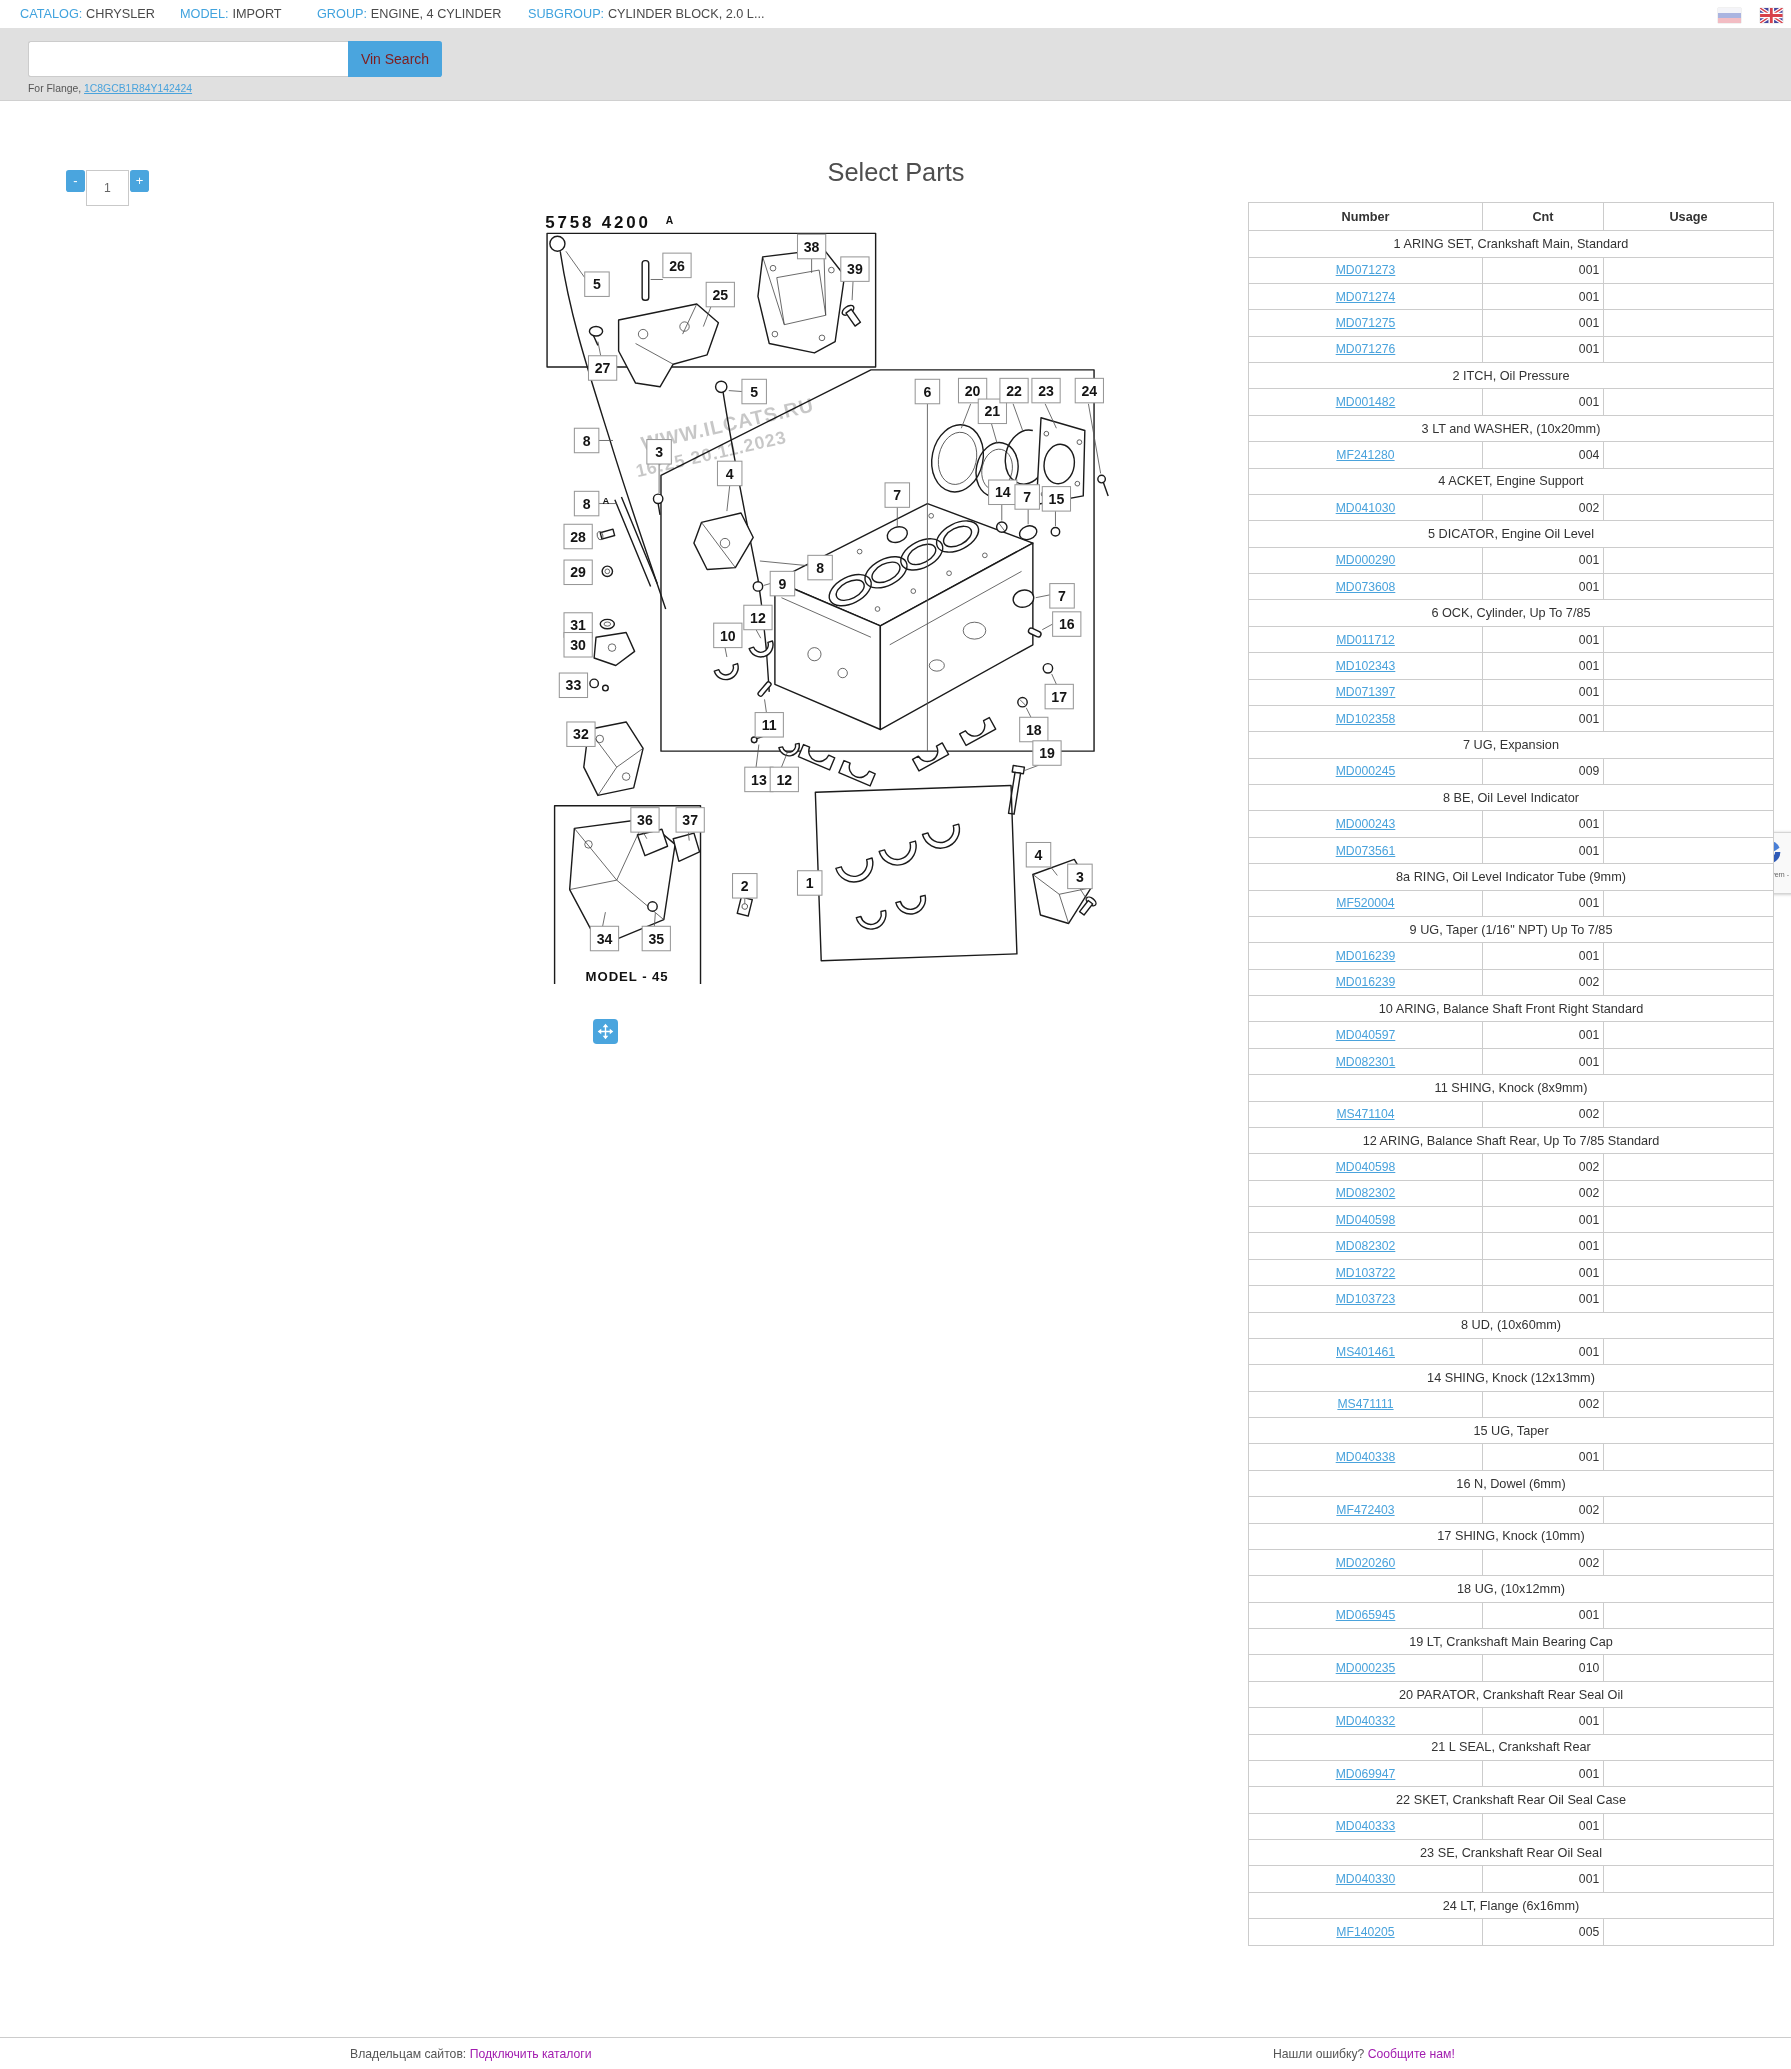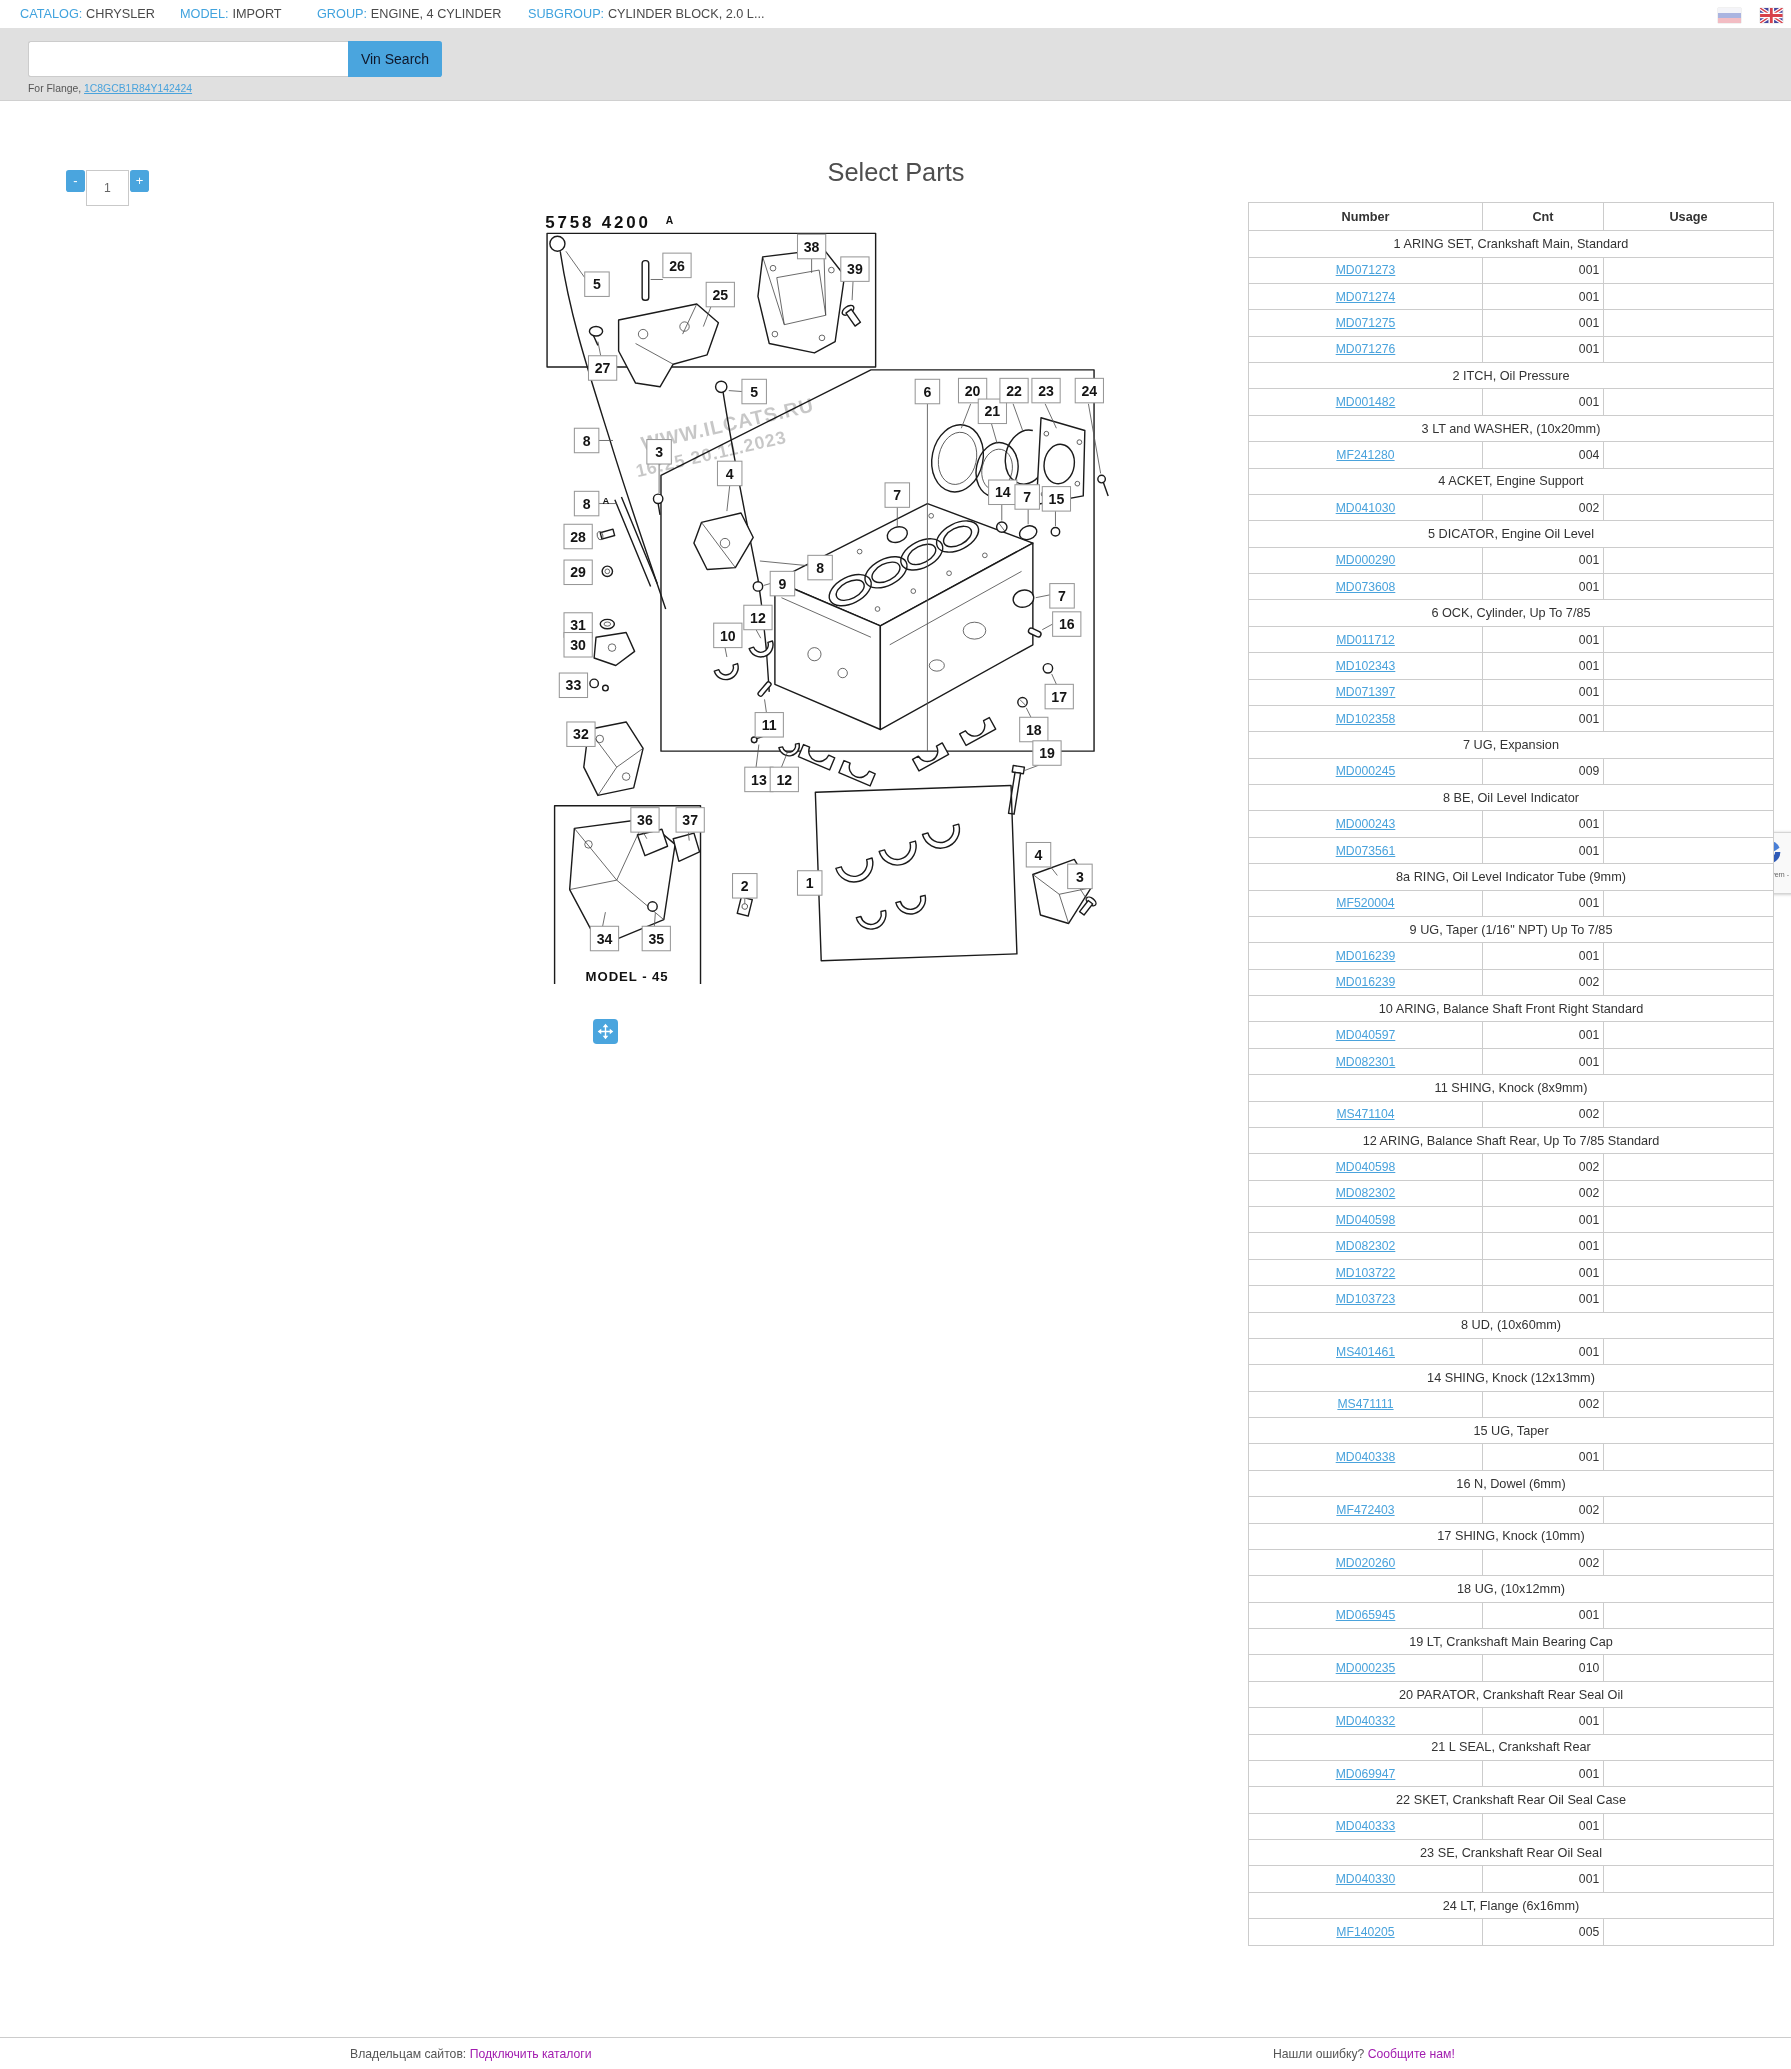--- a/index.html
+++ b/index.html
@@ -9,21 +9,21 @@
   .nav-item{position:absolute;top:6.6px;font-size:12.7px;white-space:nowrap;cursor:pointer;text-decoration:none}
   .nav-item .lbl{color:#41a3de;margin-right:3.8px}
   .nav-item .val{color:#4a4a4a}
   .n0{left:20px}.n1{left:180px}.n2{left:317px}.n3{left:528px}
   .flag{position:absolute;top:7.5px;width:22.6px;height:15px;cursor:pointer;box-shadow:0 0 0.9px rgba(0,0,0,.4)}
   .flag-ru{left:1718px;background:linear-gradient(to bottom,#f4f4f8 33%,#aab4e0 33%,#aab4e0 66%,#f2bcc3 66%)}
   .flag-uk{left:1760px}
   
   .band{position:absolute;top:28px;left:0;width:100%;height:73px;background:#e0e0e0;border-bottom:0.9px solid #d0d0d0;box-sizing:border-box}
   .vin-input{position:absolute;left:28px;top:13px;width:320px;height:36px;border:0.9px solid #ccc;border-right:none;border-radius:2.8px 0 0 2.8px;padding:0 9.4px;font-size:13px;box-sizing:border-box;outline:none}
-  .vin-btn{position:absolute;left:348px;top:13px;width:94px;height:36px;background:#4aa5de;color:#0f172a;border:none;border-radius:0 2.8px 2.8px 0;font-size:14px;cursor:pointer}
+  .vin-btn{position:absolute;left:348px;top:13px;width:94px;height:36px;background:#4aa5de;color:#7f1d1d;border:none;border-radius:0 2.8px 2.8px 0;font-size:14px;cursor:pointer}
   .example{position:absolute;left:28px;top:55px;font-size:10.4px;color:#555}
   .example a{color:#4aa3dc;text-decoration:underline;cursor:pointer}
   
   .zoomctl{position:absolute;left:66px;top:170px;width:85px;height:21.7px}
   .zbtn{position:absolute;top:0;width:19px;height:21.7px;background:#4aa5de;color:#fff;border:none;border-radius:2.8px;font-size:13px;text-align:center;cursor:pointer;padding:0;line-height:20px}
   .zminus{left:0}.zplus{left:64px}
   .zval{position:absolute;left:20px;top:0;width:43px;height:21.7px;border:0.9px solid #c9c9c9;text-align:center;font-size:12.2px;color:#666;box-sizing:border-box;padding:17px;background:#fff}
   .page-title{position:absolute;left:0;right:0;top:158px;text-align:center;font-size:25.4px;color:#4e4e4e;font-weight:400;margin:0}
   
   .diagram{position:absolute;left:532px;top:202px;width:579px;height:782px}

